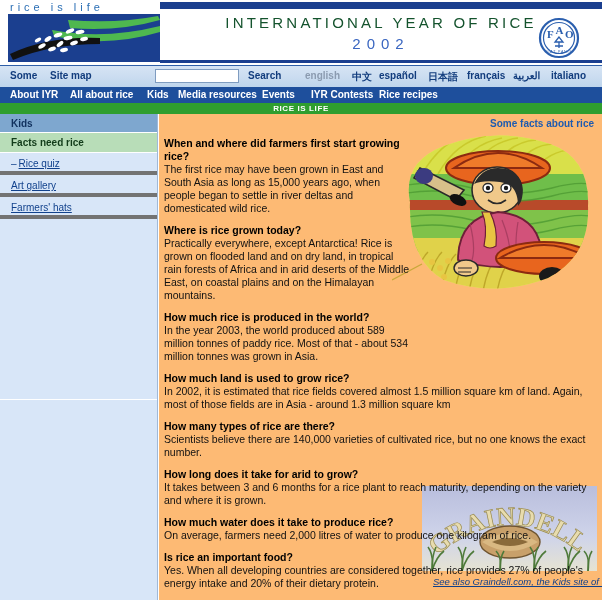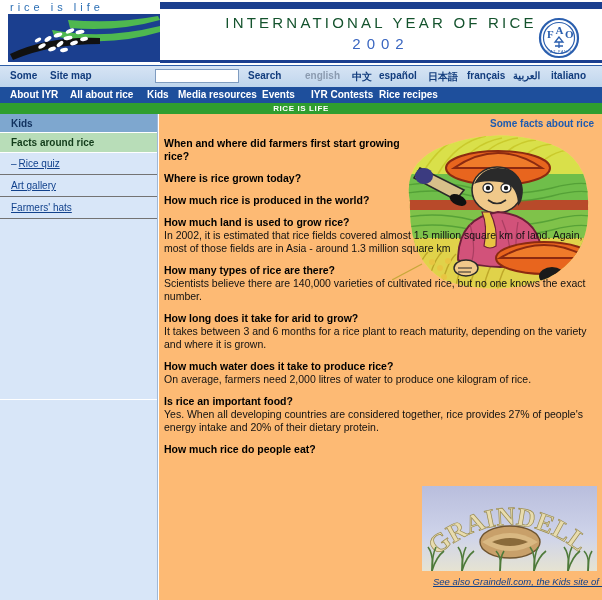--- a/index.html
+++ b/index.html
@@ -196,21 +196,21 @@
     box-sizing: border-box;
   }
   .side-link {
     display: block;
     height: 22px;
     line-height: 22px;
     padding-left: 11px;
     font-size: 10px;
     color: #11418c;
     text-decoration: underline;
-    border-bottom: 1px solid #737373;
+    border-bottom: 4px solid #737373;
     box-sizing: border-box;
     white-space: nowrap;
   }
   .side-link.sub { padding-left: 11px; }
   .side-link .dash { text-decoration: none; display: inline-block; margin-right: 2px; }
   .side-filler {
     height: 180px;
     border-bottom: 1px solid #ffffff;
   }
 
@@ -357,21 +357,21 @@
   <a href="#" style="left:311px;">IYR Contests</a>
   <a href="#" style="left:379px;">Rice recipes</a>
 </div>
 
 <div class="greenband">RICE IS LIFE</div>
 
 <div class="page">
 
   <div class="sidebar">
     <div class="side-head-blue">Kids</div>
-    <div class="side-head-green">Facts around rice</div>
+    <div class="side-head-green">Facts need rice</div>
 
     <a href="#" class="side-link sub">
       <span class="dash">–</span><span>Rice quiz</span>
     </a>
     <a href="#" class="side-link">
       <span>Art gallery</span>
     </a>
     <a href="#" class="side-link">
       <span>Farmers' hats</span>
     </a>
@@ -504,26 +504,29 @@
       </g>
     </svg>
 
     <div class="graindell-cap">
       <a href="#">See also Graindell.com, the Kids site of the</a>
     </div>
 
     <div class="qa-col">
       <div class="qa narrow">
         <h3>When and where did farmers first start growing rice?</h3>
+        <p>The first rice may have been grown in East and South Asia as long as 15,000 years ago, when people began to settle in river deltas and domesticated wild rice.</p>
       </div>
       <div class="qa narrow">
         <h3>Where is rice grown today?</h3>
+        <p>Practically everywhere, except Antarctica! Rice is grown on flooded land and on dry land, in tropical rain forests of Africa and in arid deserts of the Middle East, on coastal plains and on the Himalayan mountains.</p>
       </div>
       <div class="qa narrow">
         <h3>How much rice is produced in the world?</h3>
+        <p>In the year 2003, the world produced about 589 million tonnes of paddy rice. Most of that - about 534 million tonnes was grown in Asia.</p>
       </div>
       <div class="qa">
         <h3>How much land is used to grow rice?</h3>
         <p>In 2002, it is estimated that rice fields covered almost 1.5 million square km of land. Again, most of those fields are in Asia - around 1.3 million square km</p>
       </div>
       <div class="qa">
         <h3>How many types of rice are there?</h3>
         <p>Scientists believe there are 140,000 varieties of cultivated rice, but no one knows the exact number.</p>
       </div>
       <div class="qa">

